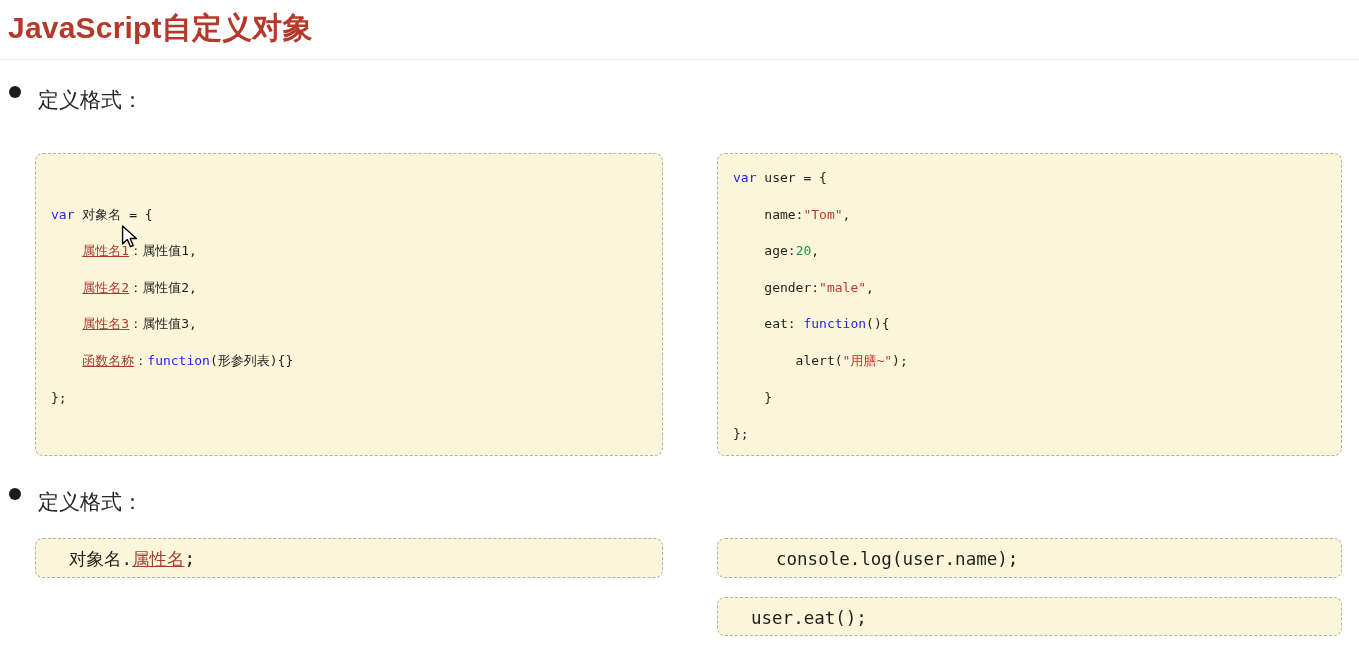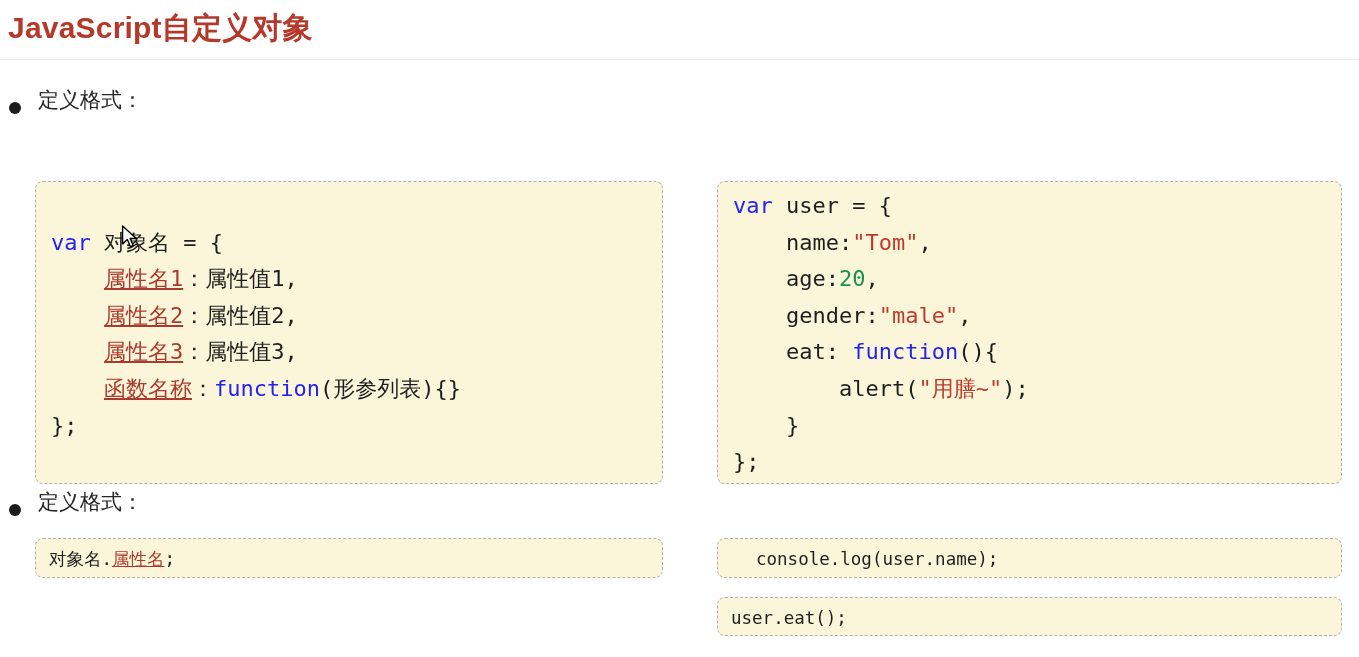--- a/index.html
+++ b/index.html
@@ -5,33 +5,33 @@
   * { margin:0; padding:0; box-sizing:border-box; }
   html,body { width:1359px; height:657px; background:#ffffff; overflow:hidden;
               font-family:"Liberation Sans","DejaVu Sans",sans-serif; }
   .page { position:relative; width:1359px; height:496px; }
 
   .title-wrap { position:absolute; left:0; top:0; width:1359px;
                 border-bottom:1px solid #ededed; padding:8px 0 10px 8px; }
   .title { font-size:30px; font-weight:bold; color:var(--titleRed,#b5392b);
            letter-spacing:0.2px; }
 
-  .bullet-row { position:absolute; display:flex; align-items:flex-end; }
+  .bullet-row { position:absolute; display:flex; align-items:flex-start; }
   .dot { width:12px; height:12px; border-radius:50%; background:#1c1c1c;
          margin-right:17px; flex:0 0 auto; }
   .bullet-label { font-size:21px; color:#262626; }
 
   .codebox { position:absolute; background:var(--boxBg,#fbf6da);
              border:1px dashed var(--boxBorder,#b2b2aa); border-radius:8px;
              font-family:"DejaVu Sans Mono","Liberation Mono",monospace;
              color:var(--codeDefault,#1e1e1e); white-space:pre; overflow:hidden; }
-  .codebox.big { padding:6px 6px 0 15px; font-size:22px;margin-top:28px; }
+  .codebox.big { padding:6px 6px 0 15px; font-size:13px; }
   .codebox.big .code-line { line-height:36.6px; height:36.6px; }
   .codebox.small { padding:8px 0 0 13px; font-size:17.5px; }
-  .codebox.small .code-line { line-height:24px; }
+  .codebox.small .code-line { line-height:24px;margin-left:20px; }
 
   .seg-d { color:var(--codeDefault,#1e1e1e); }
   .seg-k { color:var(--keyword,#2323ef); }
   .seg-r { color:var(--nameRed,#ab3a30);text-decoration:underline; }
   .seg-s { color:var(--stringRed,#bd3a2c); }
   .seg-n { color:var(--numberGreen,#17934f); }
 
   .cursor { position:absolute; left:118px; top:224px; width:22px; height:26px; }
 </style>
 </head>

